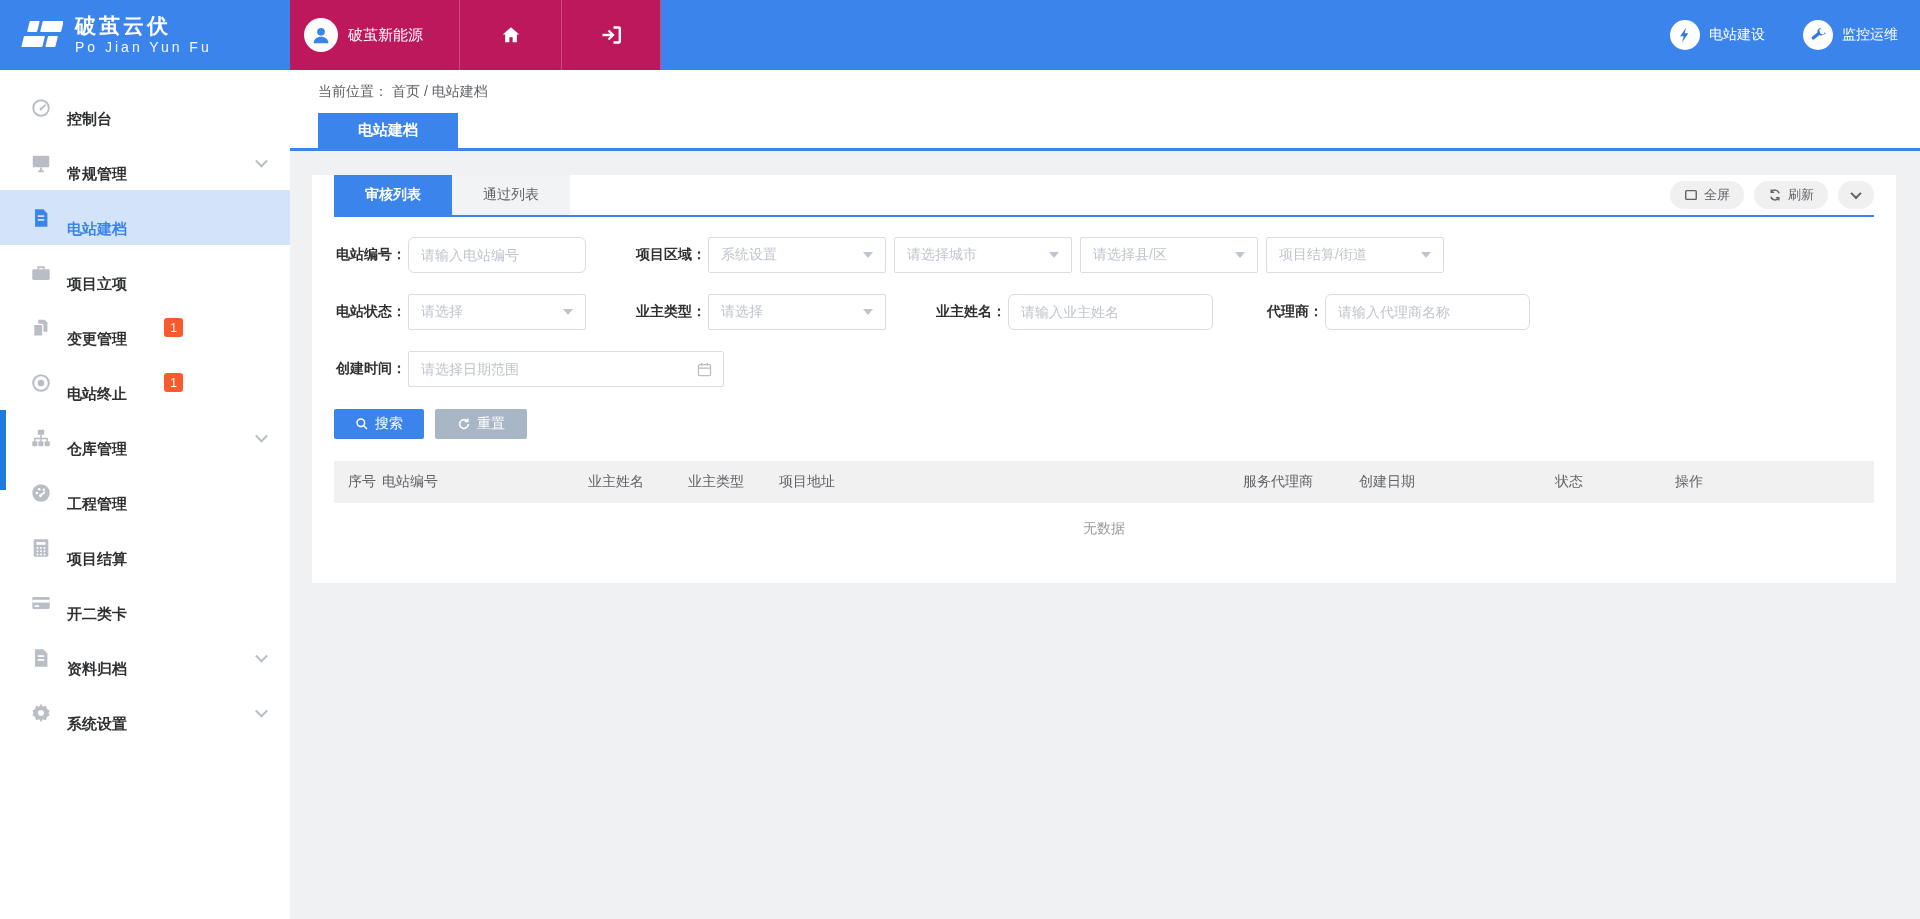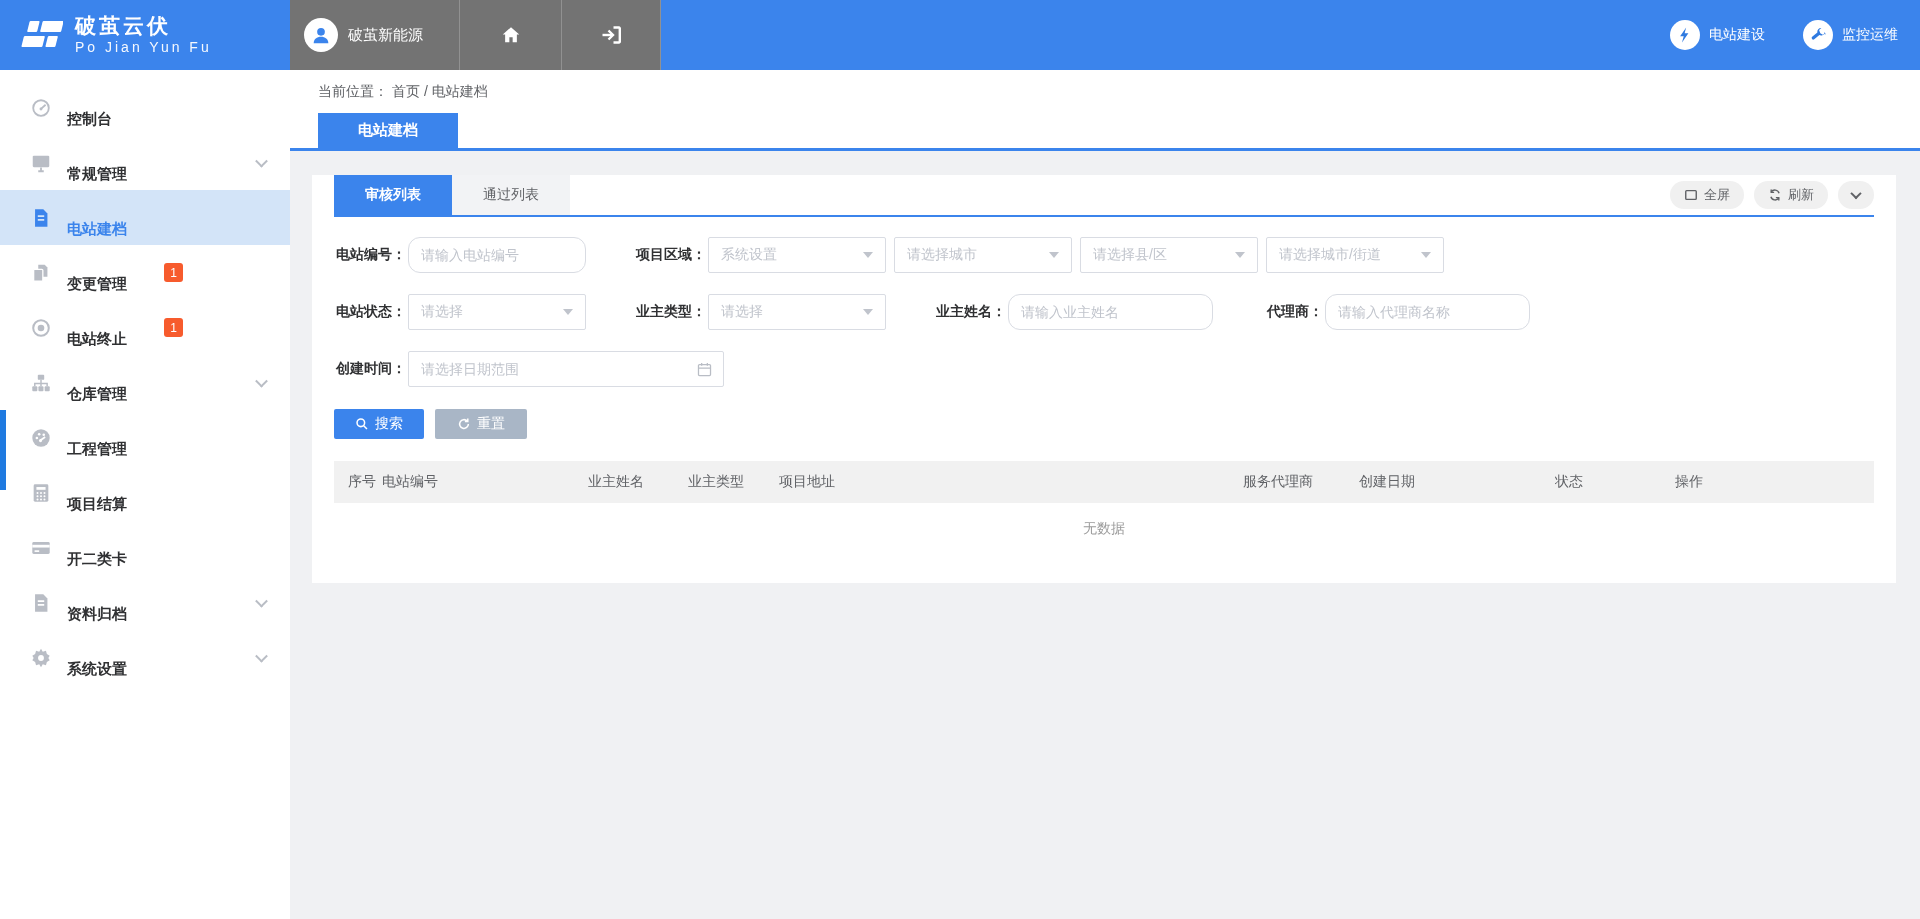--- a/index.html
+++ b/index.html
@@ -7,21 +7,21 @@
   body { font-family:"Liberation Sans","DejaVu Sans",sans-serif; background:#f0f1f3; color:#303133; }
   .app { width:1920px; height:919px; display:flex; flex-direction:column; }
 
   
   .topbar { height:70px; background:#3b84ec; display:flex; align-items:stretch; flex:0 0 70px; }
   .brand { width:290px; flex:0 0 290px; display:flex; align-items:center; padding-left:19px; gap:12px; }
   .brand-mark { width:44px; height:38px; }
   .brand-text { color:#fff; line-height:1.1; }
   .brand-title { font-size:21px; font-weight:bold; letter-spacing:3px; }
   .brand-sub { font-size:14px; letter-spacing:3px; margin-top:3px; opacity:.95; }
-  .userband { background:#737373; display:flex; align-items:stretch; }
+  .userband { background:#be185d; display:flex; align-items:stretch; }
   .band-cell { display:flex; align-items:center; justify-content:center; border-right:1px solid rgba(255,255,255,.22); cursor:pointer; }
   .user-cell { width:170px; gap:10px; justify-content:flex-start; padding-left:14px; }
   .home-cell { width:102px; }
   .signin-cell { width:99px; }
   .avatar { width:34px; height:34px; border-radius:50%; background:#fff; display:flex; align-items:center; justify-content:center; }
   .user-name { color:#fff; font-size:15px; }
   .topbar-spacer { flex:1; }
   .quick { display:flex; align-items:center; gap:38px; padding-right:22px; }
   .quick-btn { display:flex; align-items:center; gap:9px; cursor:pointer; }
   .quick-circle { width:30px; height:30px; border-radius:50%; background:#fff; display:flex; align-items:center; justify-content:center; }
@@ -58,21 +58,21 @@
   .pill { height:28px; border-radius:14px; background:#f0f0f0; border:none; display:flex; align-items:center; gap:6px; padding:0 14px; font-size:13px; color:#606266; cursor:pointer; font-family:inherit; }
   .pill .chev2 { width:8px; height:8px; border-right:2px solid #606266; border-bottom:2px solid #606266; transform:rotate(45deg) translate(-1px,-1px); }
 
   
   .filters { padding:20px 22px 0; }
   .frow { display:flex; align-items:center; margin-bottom:21px; }
   .fgroup { display:flex; align-items:center; margin-right:48px; }
   .fgroup:last-child { margin-right:0; }
   .flabel { width:74px; text-align:right; font-size:14px; font-weight:600; color:#303133; padding-right:2px; flex:0 0 74px; white-space:nowrap; }
   .flabel.narrow { width:64px; flex:0 0 64px; }
-  .txt { height:36px; border:1px solid #d9dce3; border-radius:12px; padding:0 12px; font-size:14px; color:#a16207; outline:none; font-family:inherit; background:#fff; }
+  .txt { height:36px; border:1px solid #d9dce3; border-radius:6px; padding:0 12px; font-size:14px; color:#a16207; outline:none; font-family:inherit; background:#fff; }
   .txt::placeholder { color:#c0c4cc; }
   .w178 { width:178px; } .w182 { width:205px; }
   .select { width:178px; height:36px; border:1px solid #d9dce3; border-radius:2px; background:#fff; display:flex; align-items:center; padding:0 12px; cursor:pointer; }
   .select + .select { margin-left:8px; }
   .select .ph { flex:1; font-size:14px; color:#c0c4cc; white-space:nowrap; overflow:hidden; }
   .caret { width:0; height:0; border-left:5px solid transparent; border-right:5px solid transparent; border-top:6px solid #c0c4cc; }
   .date-box { width:316px; height:36px; border:1px solid #d9dce3; border-radius:2px; background:#fff; display:flex; align-items:center; padding:0 10px 0 0; }
   .date-box input { flex:1; border:none; outline:none; height:100%; padding:0 12px; font-size:14px; font-family:inherit; color:#303133; background:transparent; }
   .date-box input::placeholder { color:#c0c4cc; }
 
@@ -189,20 +189,29 @@
       <div class="side-item active">
         <span class="sicon">
           <svg viewBox="0 0 24 24" width="22" height="22">
               <path d="M5.5 2.5h9l4.5 4.5v14.5h-13.5z" fill="currentColor"></path>
               <path d="M8.5 10h7M8.5 14h7" stroke="#d3e4f8" stroke-width="1.8"></path>
             </svg>
         </span>
         <span class="slabel">电站建档</span>
       </div>
 
+      <div class="side-item">
+        <span class="sicon">
+          <svg viewBox="0 0 24 24" width="22" height="22">
+              <rect x="2.5" y="8" width="19" height="11.5" rx="1.5" fill="currentColor"></rect>
+              <path d="M9 8V5.5h6V8" stroke="currentColor" stroke-width="2" fill="none"></path>
+            </svg>
+        </span>
+        <span class="slabel">项目立项</span>
+      </div>
 
       <div class="side-item">
         <span class="sicon">
           <svg viewBox="0 0 24 24" width="22" height="22">
               <path d="M9 3h7l3 3v10h-10z" fill="currentColor"></path>
               <rect x="4" y="8" width="10" height="13" rx="1" fill="currentColor" stroke="#fff" stroke-width="1.4"></rect>
             </svg>
         </span>
         <span class="slabel">变更管理</span>
         <span class="sbadge">1</span>
@@ -356,21 +365,21 @@
                 </div>
                 <div class="select">
                   <span class="ph">请选择城市</span>
                   <span class="caret"></span>
                 </div>
                 <div class="select">
                   <span class="ph">请选择县/区</span>
                   <span class="caret"></span>
                 </div>
                 <div class="select">
-                  <span class="ph">请选择城市/街道</span>
+                  <span class="ph">项目结算/街道</span>
                   <span class="caret"></span>
                 </div>
               </div>
             </div>
 
             <div class="frow">
               <div class="fgroup">
                 <span class="flabel">电站状态：</span>
                 <div class="select">
                   <span class="ph">请选择</span>

